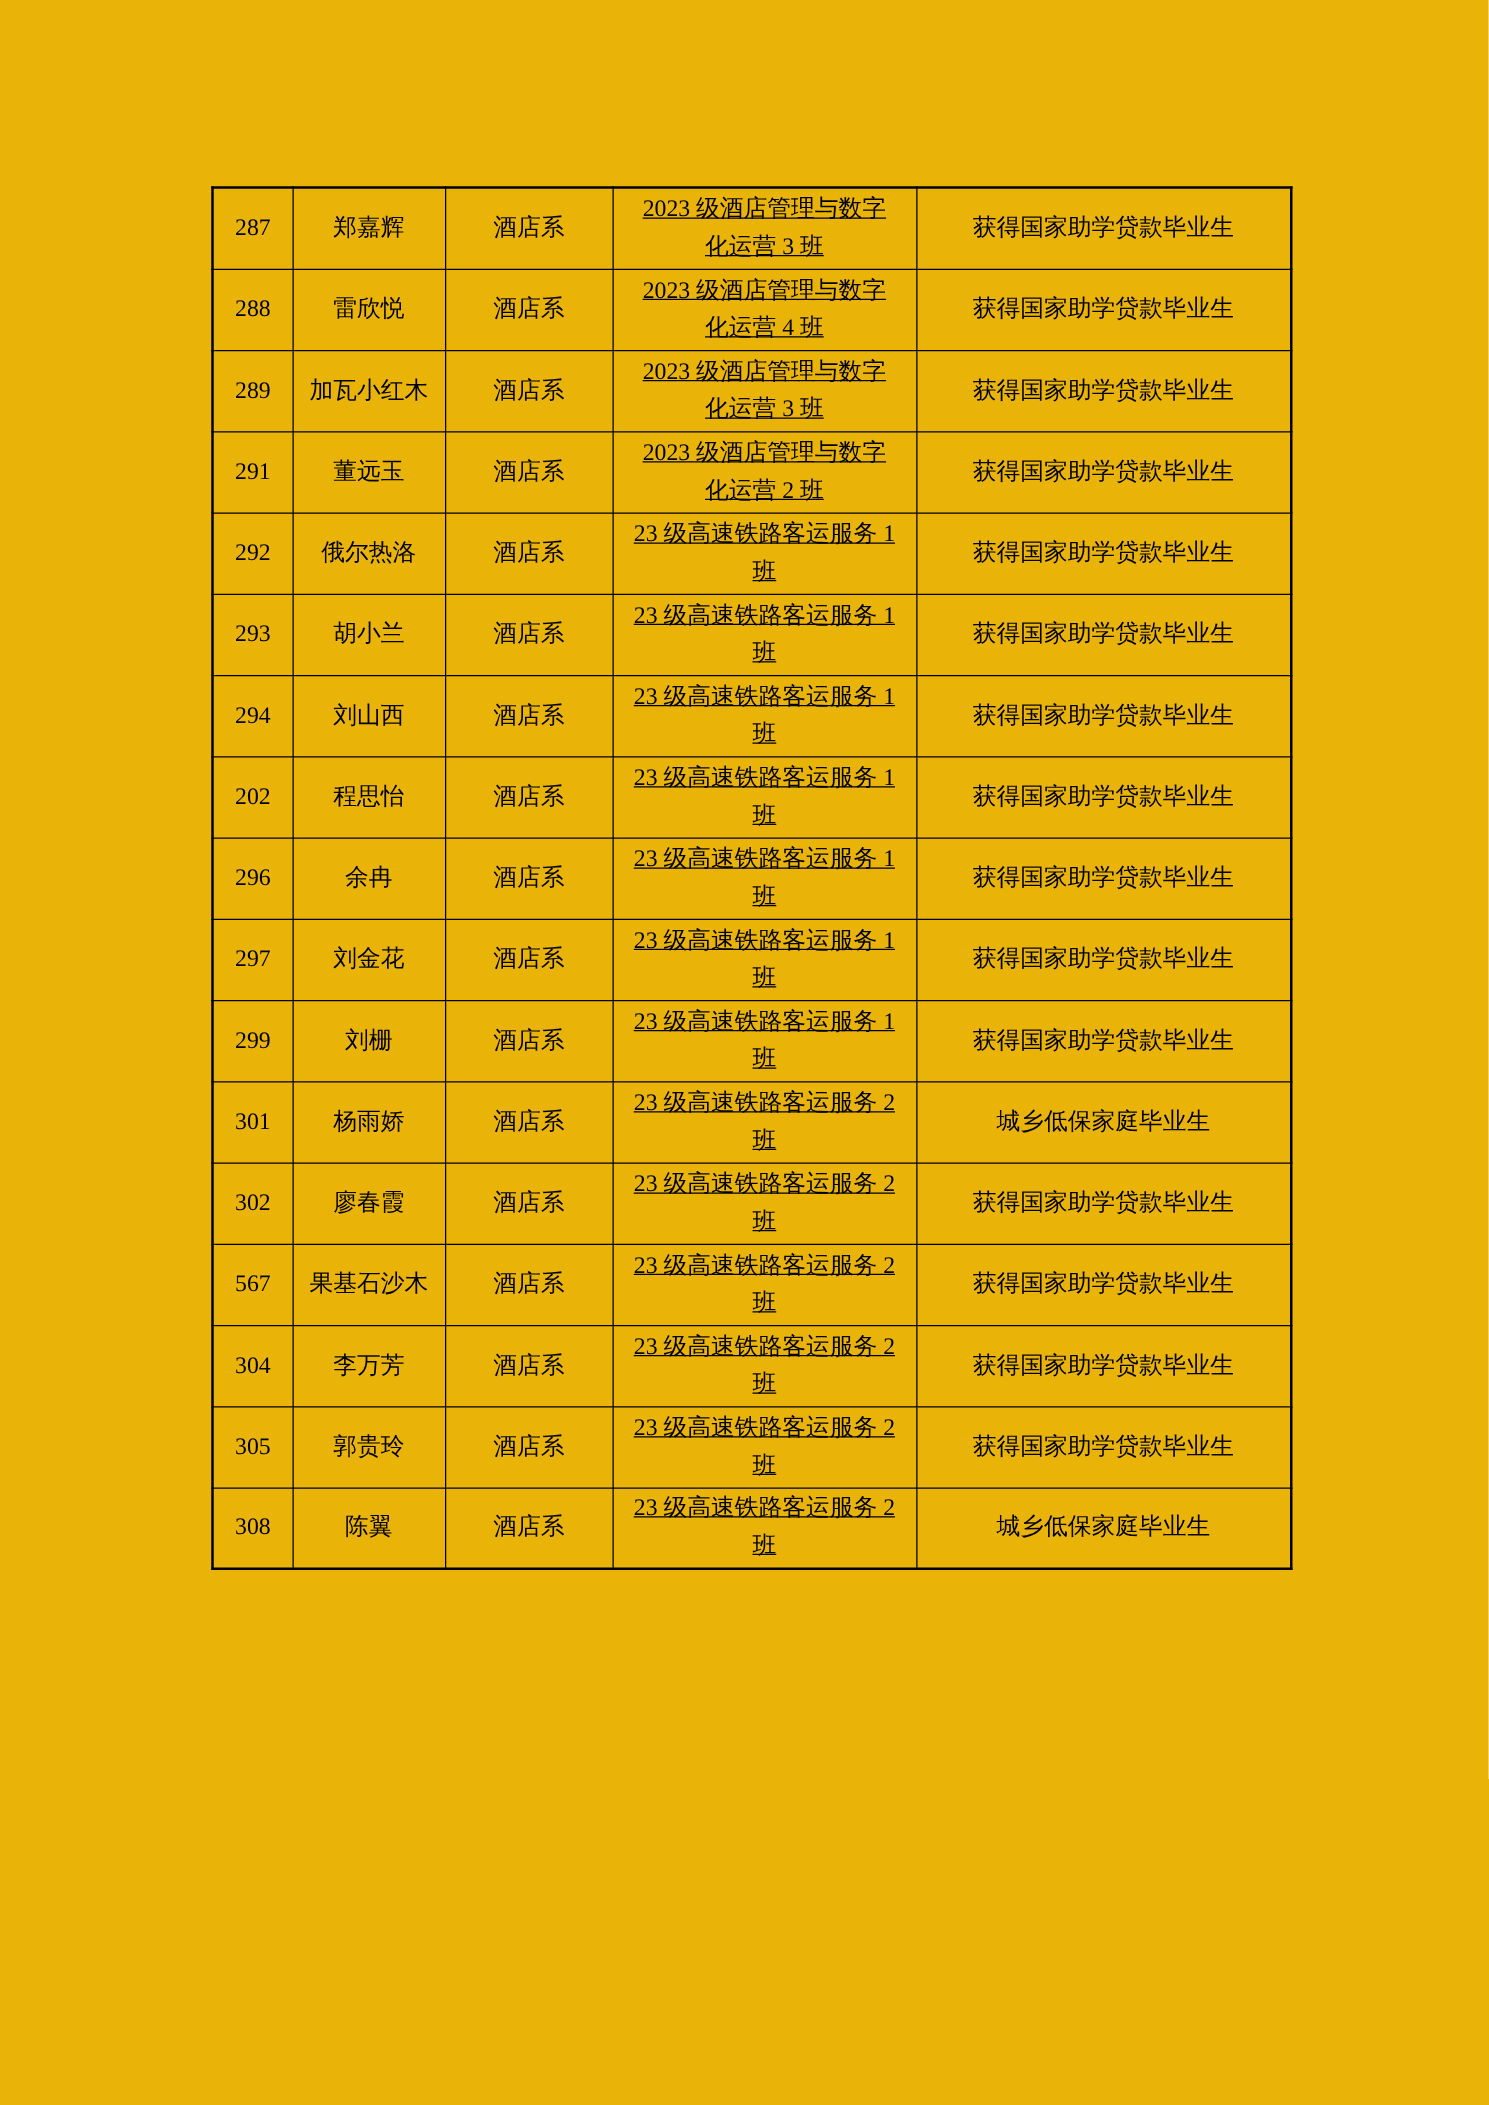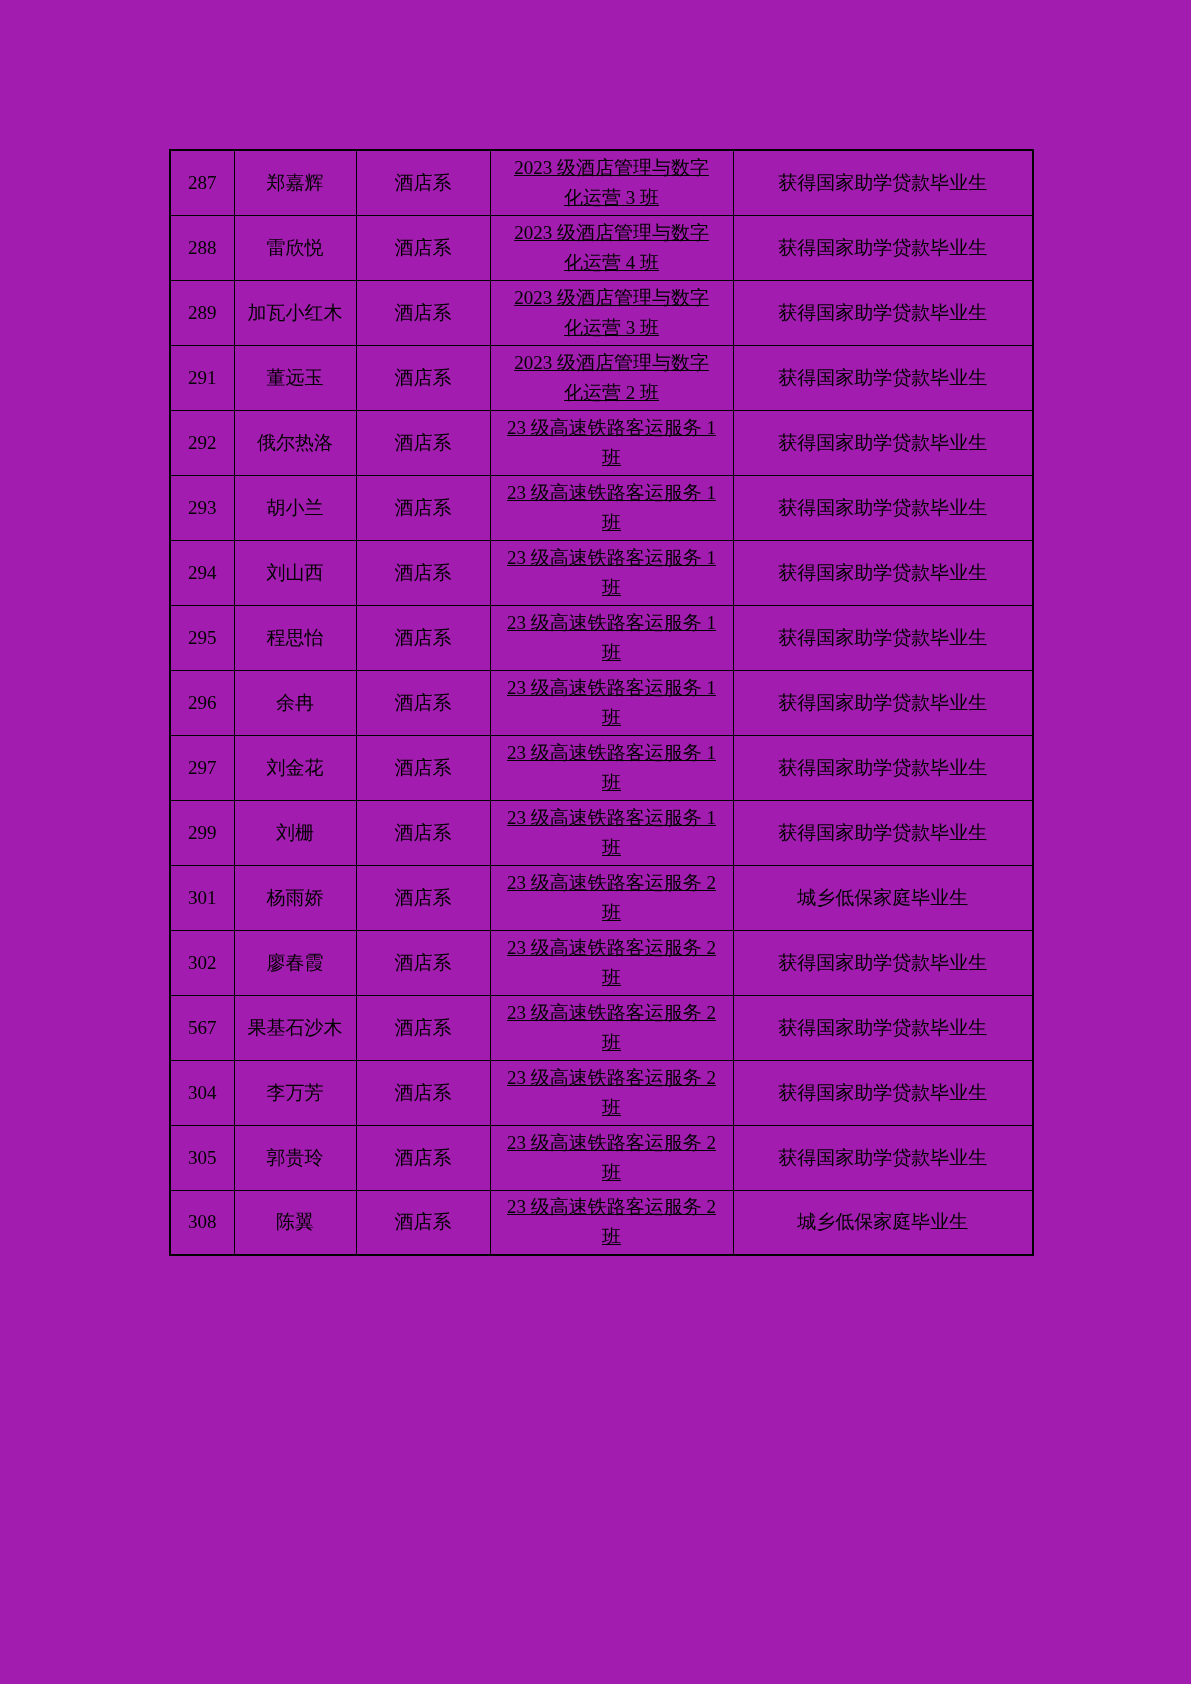--- a/index.html
+++ b/index.html
@@ -4,21 +4,21 @@
 <style>
   html, body {
     margin: 0;
     padding: 0;
     background: #ffffff;
   }
   .page {
     position: relative;
     width: 1191px;
     height: 1684px;
-    background: #a21caf;
+    background: #eab308;
     font-family: "Liberation Serif", "DejaVu Serif", serif;
     color: #000000;
     overflow: hidden;
   }
   table.roster {
     position: absolute;
     left: 169px;
     top: 149px;
     width: 863px;
     border-collapse: collapse;
@@ -110,21 +110,21 @@
         </tr>
         <tr>
           <td class="col-no">294</td>
           <td class="col-name">刘山西</td>
           <td class="col-dept">酒店系</td>
           <td class="col-class">23 级高速铁路客运服务 1
 班</td>
           <td class="col-status">获得国家助学贷款毕业生</td>
         </tr>
         <tr>
-          <td class="col-no">295</td>
+          <td class="col-no">202</td>
           <td class="col-name">程思怡</td>
           <td class="col-dept">酒店系</td>
           <td class="col-class">23 级高速铁路客运服务 1
 班</td>
           <td class="col-status">获得国家助学贷款毕业生</td>
         </tr>
         <tr>
           <td class="col-no">296</td>
           <td class="col-name">余冉</td>
           <td class="col-dept">酒店系</td>

